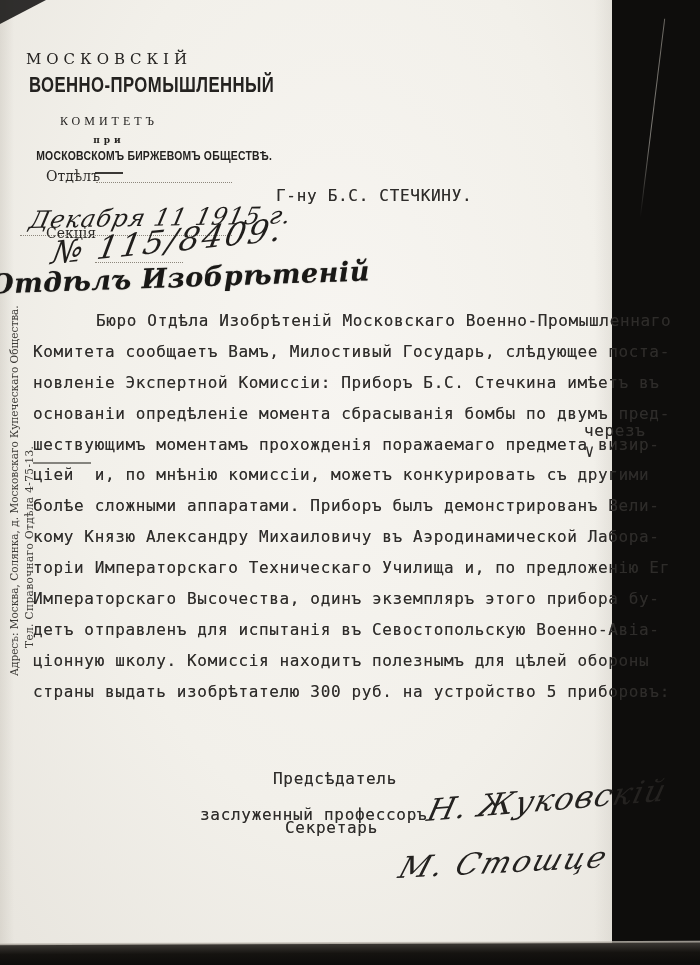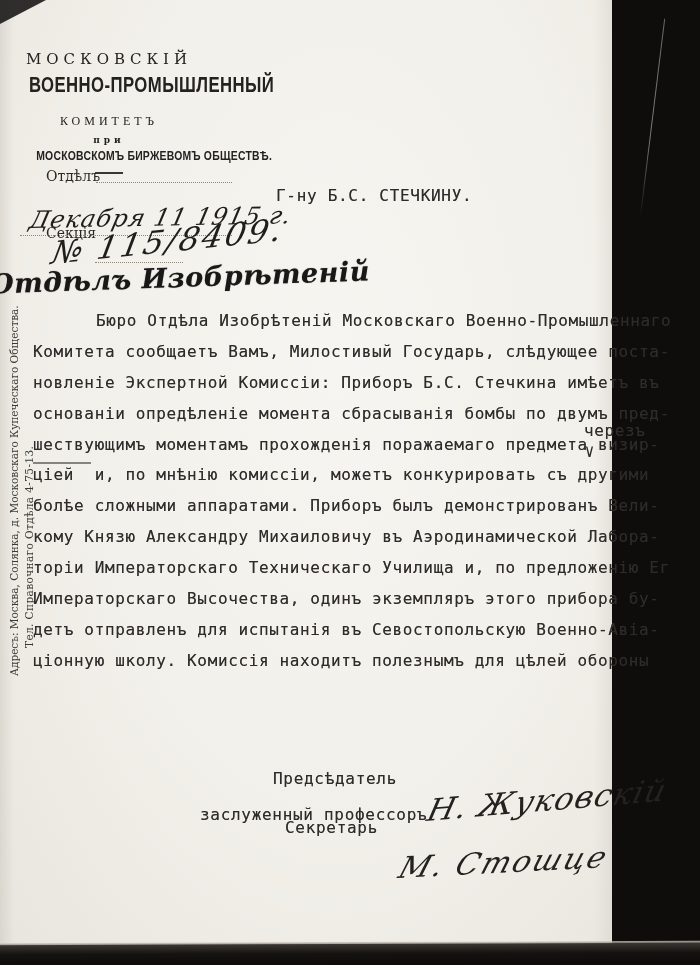--- a/index.html
+++ b/index.html
@@ -138,20 +138,21 @@
     <div class="bline">новленіе Экспертной Комиссіи: Приборъ Б.С. Стечкина имѣетъ въ</div>
     <div class="bline">основаніи опредѣленіе момента сбрасыванія бомбы по двумъ пред-</div>
     <div class="bline">шествующимъ моментамъ прохожденія поражаемаго предмета визир-</div>
     <div class="bline">ціей  и, по мнѣнію комиссіи, можетъ конкурировать съ другими</div>
     <div class="bline">болѣе сложными аппаратами. Приборъ былъ демонстрированъ Вели-</div>
     <div class="bline">кому Князю Александру Михаиловичу въ Аэродинамической Лабора-</div>
     <div class="bline">торіи Императорскаго Техническаго Училища и, по предложенію Ег</div>
     <div class="bline">Императорскаго Высочества, одинъ экземпляръ этого прибора бу-</div>
     <div class="bline">детъ отправленъ для испытанія въ Севостопольскую Военно-Авіа-</div>
     <div class="bline">ціонную школу. Комиссія находитъ полезнымъ для цѣлей обороны</div>
+    <div class="bline">страны выдать изобрѣтателю 300 руб. на устройство 5 приборовъ:</div>
   </div>
 
   <div class="tw insertion">черезъ</div>
   <div class="caret">∨</div>
   <div class="stray-line"></div>
 
   <div class="tw sig-chairman-title">Предсѣдатель</div>
   <div class="tw sig-chairman-sub">заслуженный профессоръ</div>
   <div class="hand sig1">Н. Жуковскій</div>
   <div class="tw sig-secretary-title">Секретарь</div>

